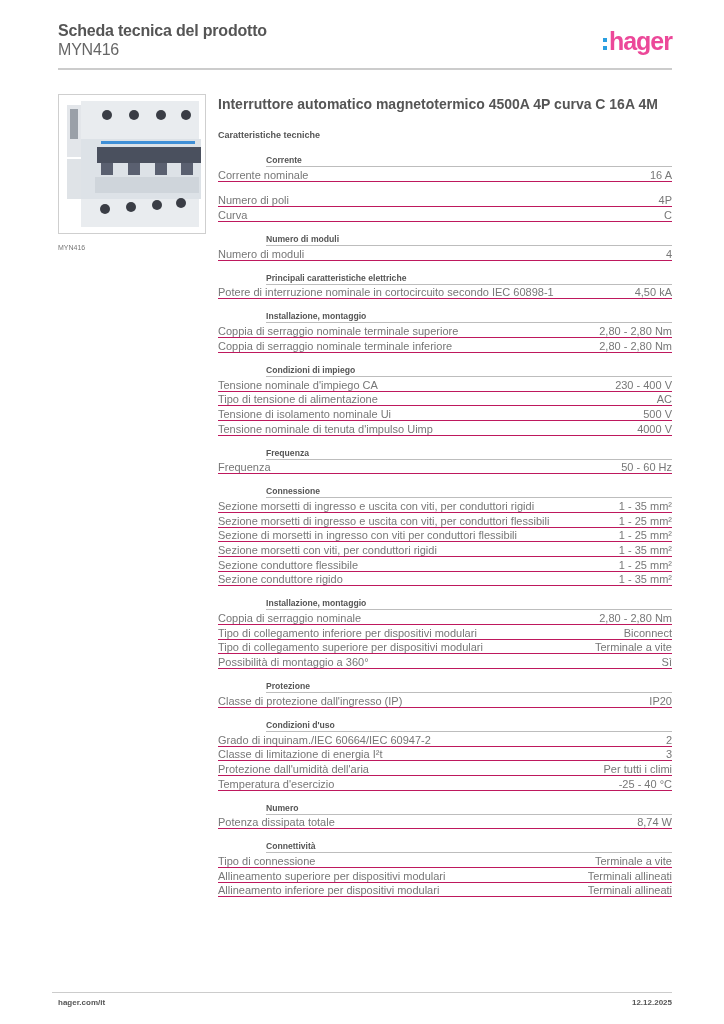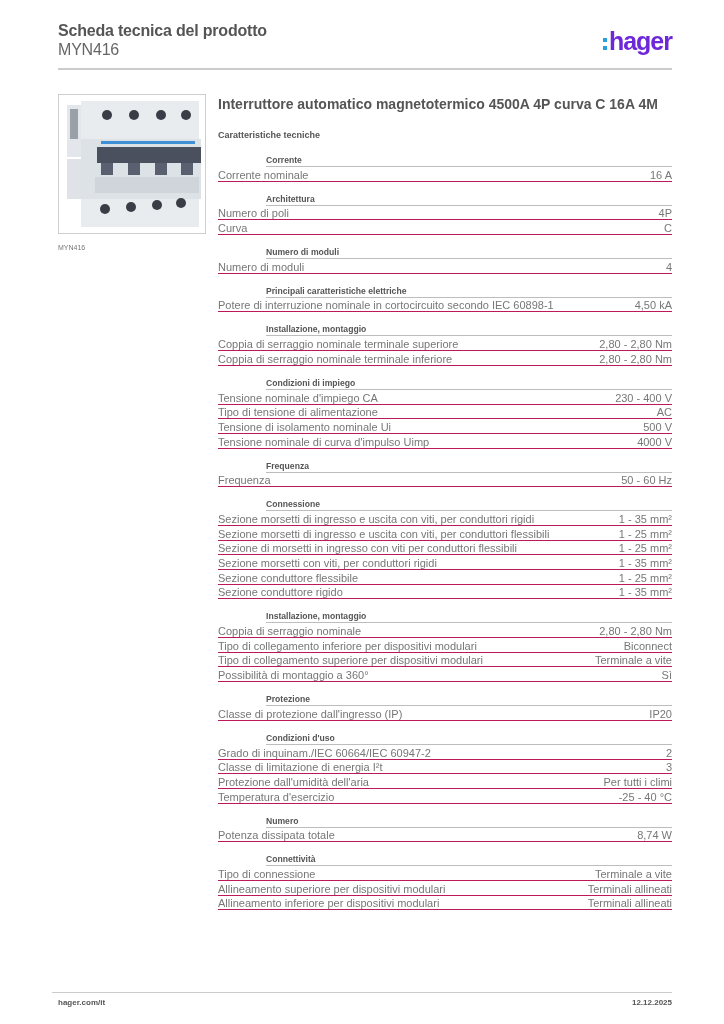--- a/index.html
+++ b/index.html
@@ -2,21 +2,21 @@
 <html><head>
   <meta charset="utf-8">
   <style>
     * { box-sizing: border-box; margin: 0; padding: 0; }
     html, body { width: 724px; height: 1024px; background: #ffffff; overflow: hidden; }
     body { position: relative; font-family: "Liberation Sans", sans-serif; color: #555; }
 
     .header { position: absolute; left: 58px; top: 22px; width: 614px; height: 46px; }
     .doc-title { position: absolute; left: 0; top: 0; font-size: 16px; font-weight: bold; color: #555; letter-spacing: -0.2px; }
     .doc-code { position: absolute; left: 0; top: 19px; font-size: 16px; color: #666; letter-spacing: -0.2px; }
-    .logo { position: absolute; right: 0; top: 5px; font-size: 25px; font-weight: bold; color: #6d28d9; letter-spacing: -1px; display: flex; align-items: center; }
+    .logo { position: absolute; right: 0; top: 5px; font-size: 25px; font-weight: bold; color: #ec4899; letter-spacing: -1px; display: flex; align-items: center; }
     .logo-dots { display: inline-flex; flex-direction: column; justify-content: space-between; height: 12px; margin-right: 2px; margin-top: 5px; }
     .logo-dots span { display: block; width: 4px; height: 4px; background: #2a9fe0; }
     .header-rule { position: absolute; left: 58px; top: 68px; width: 614px; height: 2px; background: #cccccc; }
 
     .product-image { position: absolute; left: 58px; top: 94px; width: 148px; height: 140px; border: 1px solid #cfcfcf; background: #fff; }
     .product-caption { position: absolute; left: 58px; top: 244px; font-size: 7px; color: #777; }
 
     .content { position: absolute; left: 218px; top: 96px; width: 454px; }
     .product-desc { font-size: 14px; font-weight: bold; color: #555; height: 13px; }
     .section-heading { font-size: 9px; font-weight: bold; color: #555; margin-top: 21px; height: 13px; }
@@ -86,21 +86,20 @@
   <div class="section-heading">Caratteristiche tecniche</div>
   <div id="groups">
       <div class="group">
         <div class="group-title">Corrente</div>
         <div class="row">
           <span class="lbl">Corrente nominale</span>
           <span class="val">16 A</span>
         </div>
       </div>
       <div class="group">
-        <div class="group-title">Architettura</div>
         <div class="row">
           <span class="lbl">Numero di poli</span>
           <span class="val">4P</span>
         </div>
         <div class="row">
           <span class="lbl">Curva</span>
           <span class="val">C</span>
         </div>
       </div>
       <div class="group">
@@ -136,21 +135,21 @@
         </div>
         <div class="row">
           <span class="lbl">Tipo di tensione di alimentazione</span>
           <span class="val">AC</span>
         </div>
         <div class="row">
           <span class="lbl">Tensione di isolamento nominale Ui</span>
           <span class="val">500 V</span>
         </div>
         <div class="row">
-          <span class="lbl">Tensione nominale di curva d'impulso Uimp</span>
+          <span class="lbl">Tensione nominale di tenuta d'impulso Uimp</span>
           <span class="val">4000 V</span>
         </div>
       </div>
       <div class="group">
         <div class="group-title">Frequenza</div>
         <div class="row">
           <span class="lbl">Frequenza</span>
           <span class="val">50 - 60 Hz</span>
         </div>
       </div>

